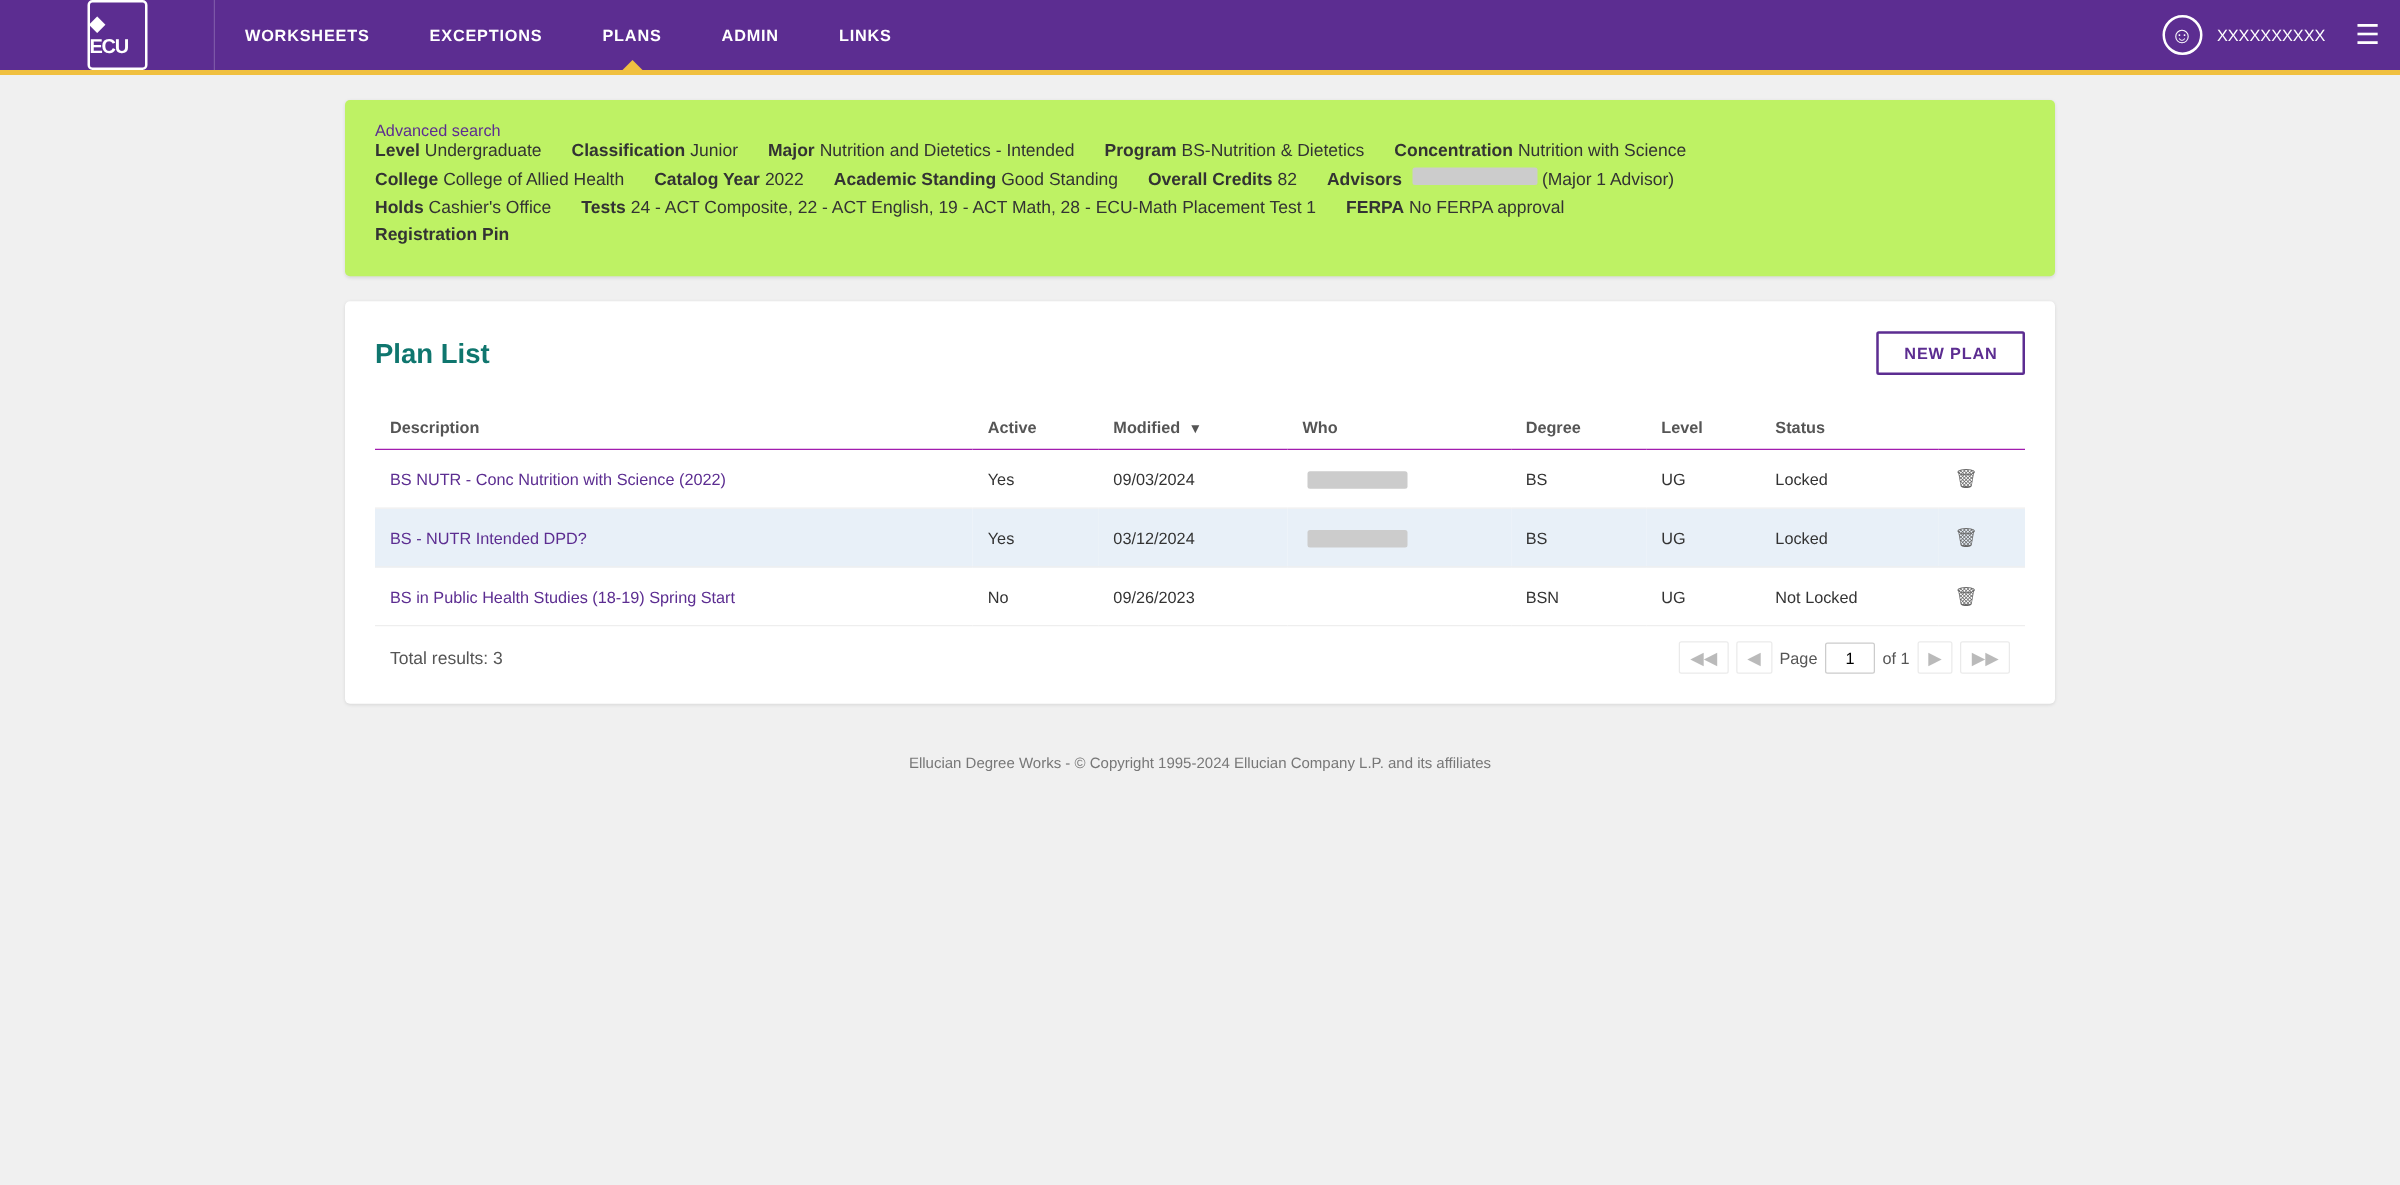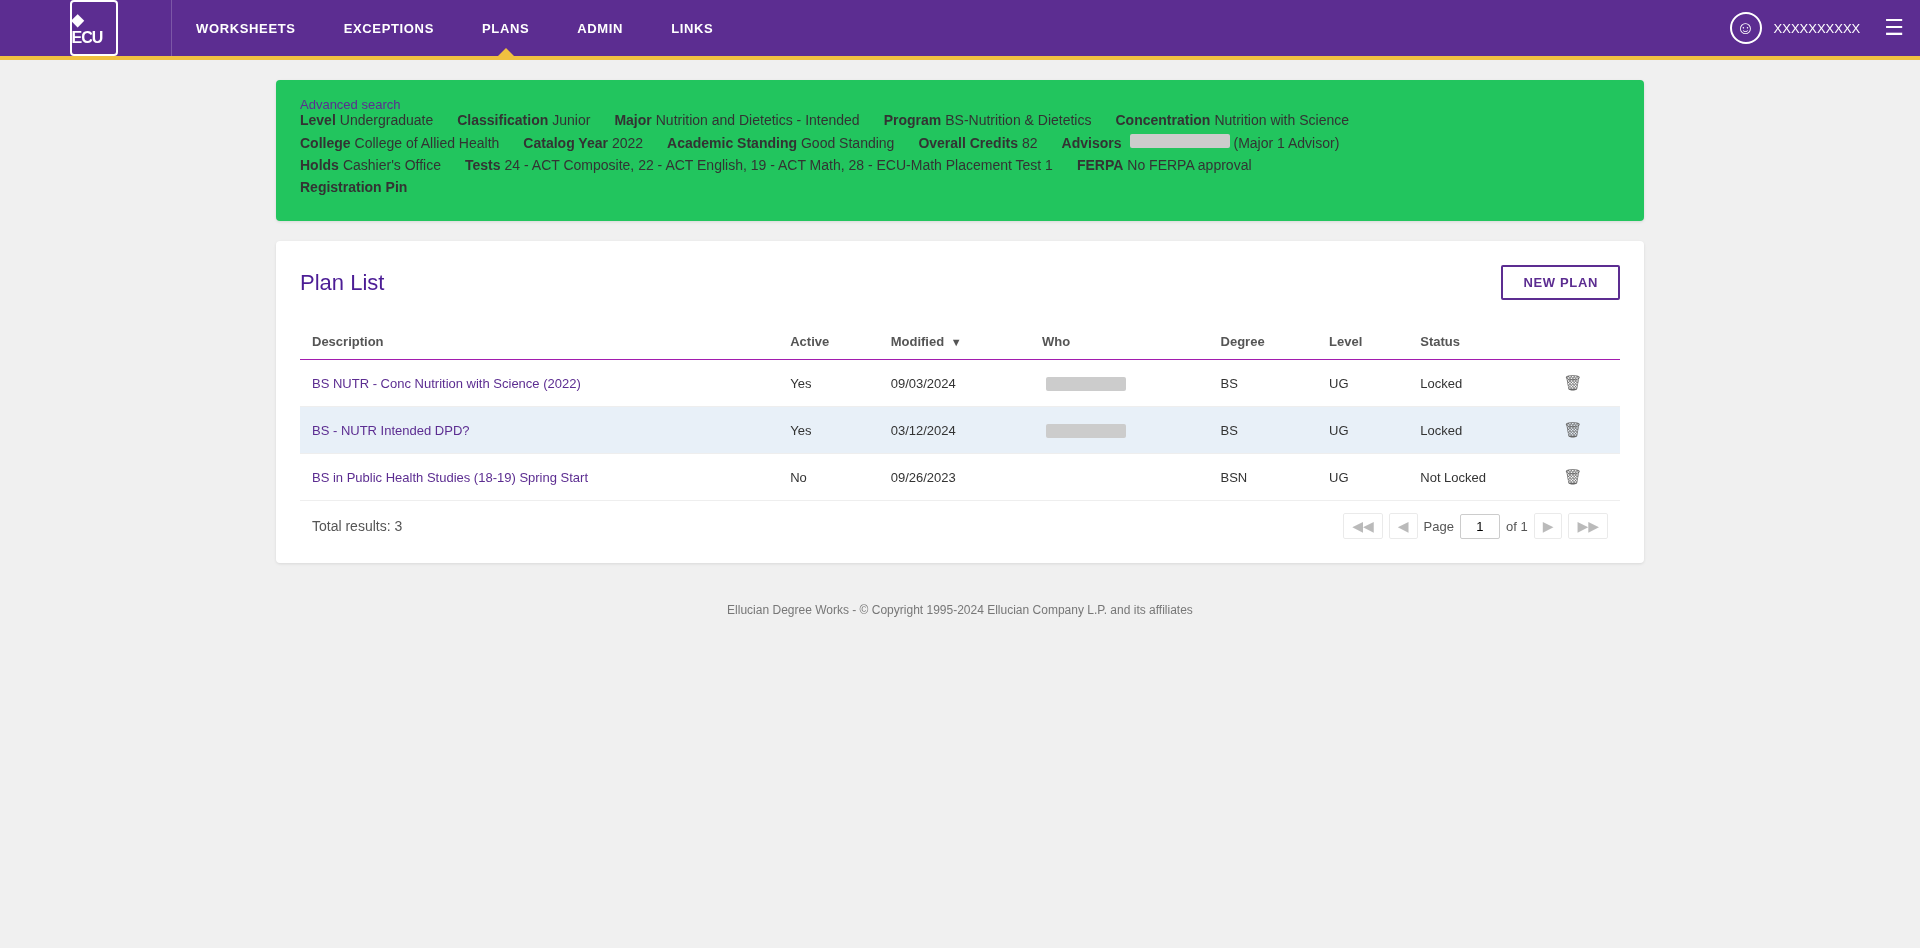--- a/index.html
+++ b/index.html
@@ -100,21 +100,21 @@
 
     
     .main-content {
       max-width: 1400px;
       margin: 20px auto;
       padding: 0 16px;
     }
 
     
     .student-card {
-      background: #22c55e;
+      background: #bef264;
       border-radius: 4px;
       padding: 16px 24px 20px;
       margin-bottom: 20px;
       box-shadow: 0 1px 3px rgba(0,0,0,0.1);
     }
     .advanced-search {
       color: #5c2d91;
       font-size: 13px;
       margin-bottom: 12px;
       cursor: pointer;
@@ -154,22 +154,22 @@
       box-shadow: 0 1px 3px rgba(0,0,0,0.1);
     }
     .plan-card-header {
       display: flex;
       justify-content: space-between;
       align-items: center;
       margin-bottom: 24px;
     }
     .plan-title {
       font-size: 22px;
-      font-weight: 400;
-      color: #4c1d95;
+      font-weight: 700;
+      color: #0f766e;
     }
     .new-plan-btn {
       border: 2px solid #5c2d91;
       background: #fff;
       color: #5c2d91;
       padding: 8px 20px;
       font-size: 13px;
       font-weight: 600;
       letter-spacing: 0.05em;
       cursor: pointer;

